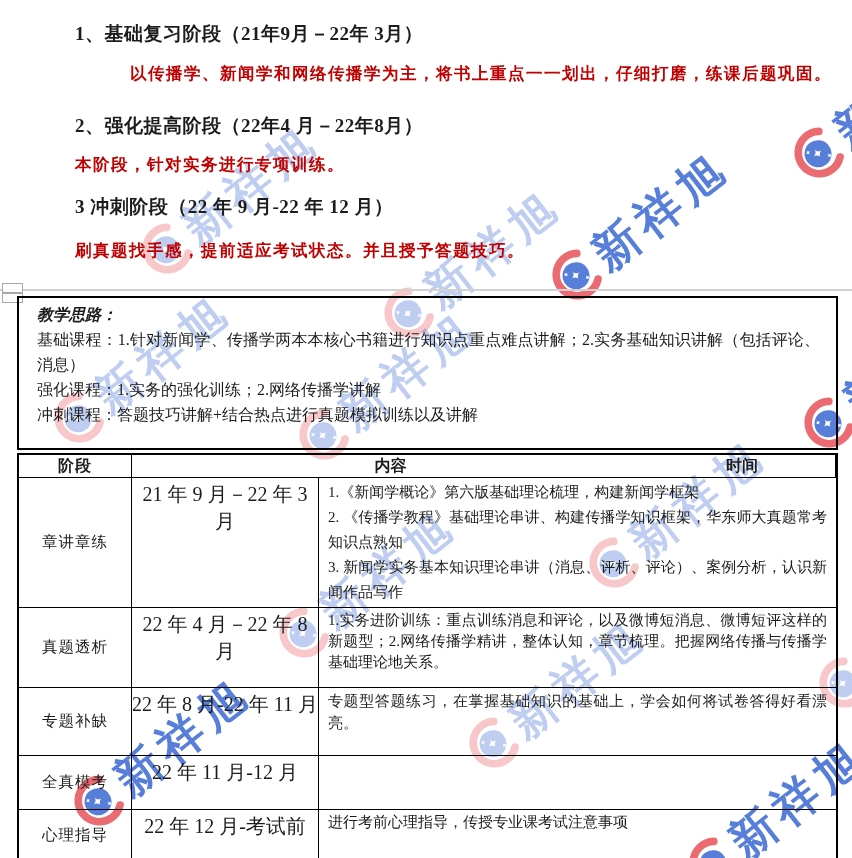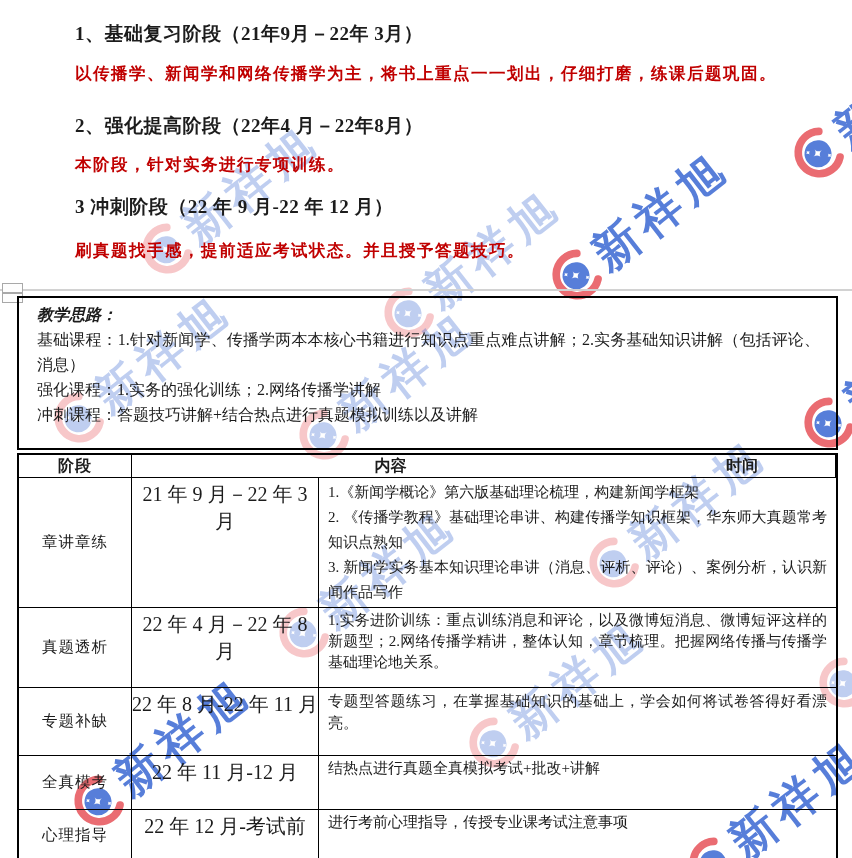--- a/index.html
+++ b/index.html
@@ -35,21 +35,21 @@
   .content { position:absolute; inset:0; z-index:1; }
   .intro { position:absolute; top:0; left:75px; right:20px; }
   .intro p { white-space:nowrap; }
   .intro .phase-title {
     font-size:19px; font-weight:bold; letter-spacing:0.5px;
   }
   .intro .phase-note {
     font-size:16.5px; font-weight:bold; letter-spacing:1.5px; color:#c00000;
   }
   .pt1 { margin-top:21px; }
-  .pn1 { margin-top:16px; }
+  .pn1 { margin-top:16px;text-align:right; }
   .pt2 { margin-top:28px; }
   .pn2 { margin-top:15px; }
   .pt3 { margin-top:18px; }
   .pn3 { margin-top:20px; }
   .gray-line {
     position:absolute; top:289px; left:0; width:852px; height:2px;
     background:#d2d2d2;
   }
   .handle-squares { position:absolute; top:283px; left:2px; }
   .handle-squares .sq {
@@ -281,23 +281,20 @@
         <div class="t-row r2">
           <div class="t-cell c-phase">专题补缺</div>
           <div class="t-cell c-time">22 年 8 月-22 年 11 月</div>
           <div class="t-cell c-content">
             <div>专题型答题练习，在掌握基础知识的基础上，学会如何将试卷答得好看漂亮。</div>
           </div>
         </div>
         <div class="t-row r3">
           <div class="t-cell c-phase">全真模考</div>
           <div class="t-cell c-time">22 年 11 月-12 月</div>
-          <div class="t-cell c-content">
-            <div>结热点进行真题全真模拟考试+批改+讲解</div>
-          </div>
         </div>
         <div class="t-row r4">
           <div class="t-cell c-phase">心理指导</div>
           <div class="t-cell c-time">22 年 12 月-考试前</div>
           <div class="t-cell c-content">
             <div>进行考前心理指导，传授专业课考试注意事项</div>
           </div>
         </div>
       </div>
 

